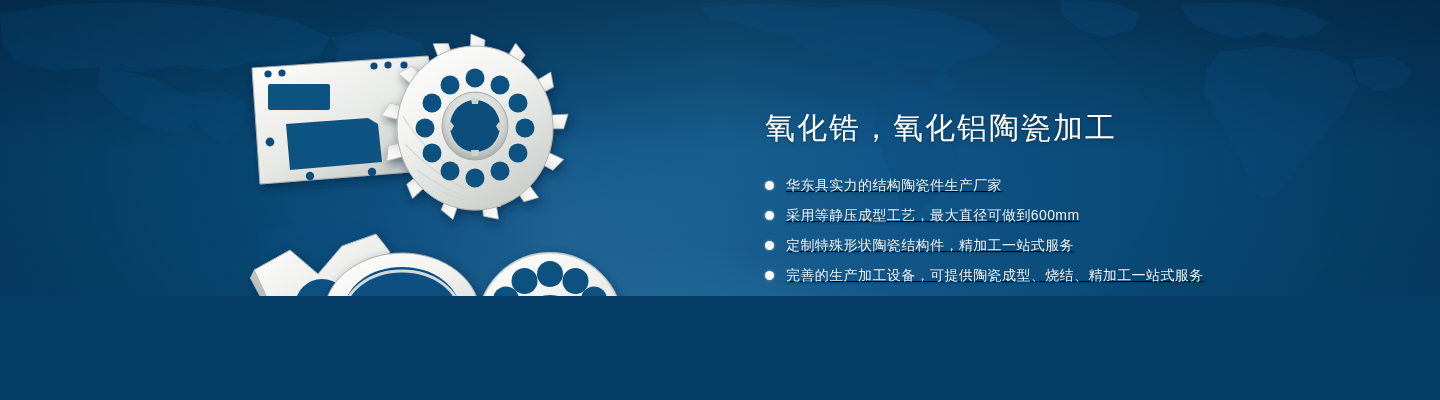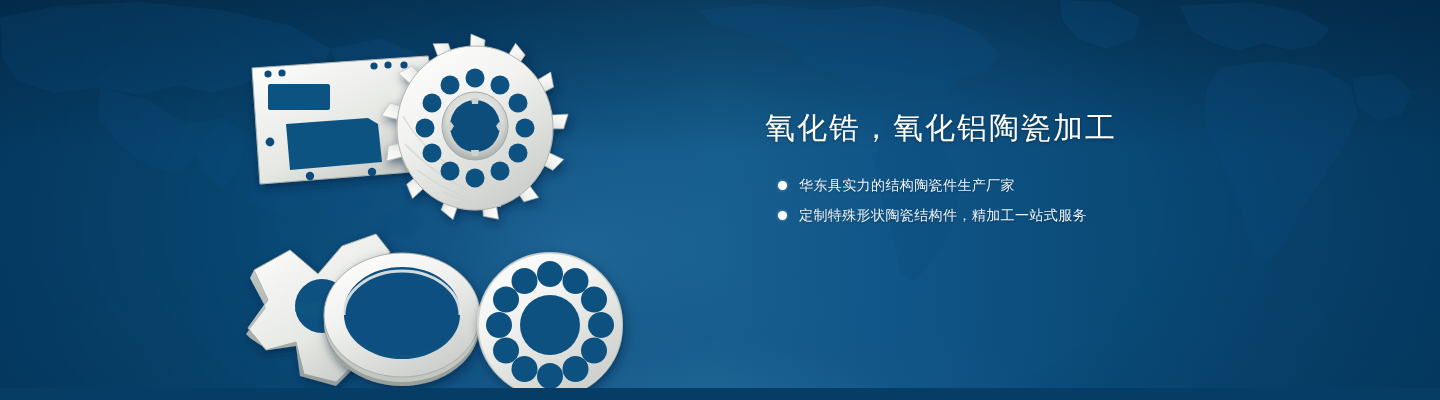--- a/index.html
+++ b/index.html
@@ -1,19 +1,19 @@
 <!DOCTYPE html>
 <html><head>
 <meta charset="utf-8">
 <style>
   html,body{margin:0;padding:0;background:#063d66;}
   *{box-sizing:border-box;}
   .banner{
     position:relative;
-    width:1440px;height:388px;
+    width:1440px;height:296px;
     overflow:hidden;
     font-family:"Liberation Sans","DejaVu Sans",sans-serif;
     background:#084470;
   }
   
   .bg-base{
     position:absolute;inset:0;
     background:linear-gradient(180deg,#06365b 0%,#074167 30%,#0a4a75 62%,#084570 100%);
   }
   .bg-vert{
@@ -82,21 +82,21 @@
   .headline{
     color:#ffffff;
     font-size:30px;
     line-height:40px;
     letter-spacing:2px;
     font-weight:400;
     margin:0 0 26px 0;
     white-space:nowrap;
     text-shadow:0 1px 3px rgba(0,0,0,.35);
   }
-  .bullets{list-style:none;margin:13px;padding:0;}
+  .bullets{list-style:none;margin:0;padding:0;text-decoration:underline;}
   .bullet{
     display:flex;align-items:center;
     margin-bottom:8px;
     height:22px;
   }
   .dot{
     width:9px;height:9px;border-radius:50%;
     background:#ffffff;
     flex:0 0 9px;
     margin-right:12px;
@@ -309,18 +309,26 @@
 
   <div class="copy">
     <h1 class="headline">氧化锆，氧化铝陶瓷加工</h1>
     <ul class="bullets">
       <li class="bullet">
         <span class="dot"></span>
         <span class="bullet-text">华东具实力的结构陶瓷件生产厂家</span>
       </li>
       <li class="bullet">
         <span class="dot"></span>
+        <span class="bullet-text">采用等静压成型工艺，最大直径可做到600mm</span>
+      </li>
+      <li class="bullet">
+        <span class="dot"></span>
         <span class="bullet-text">定制特殊形状陶瓷结构件，精加工一站式服务</span>
+      </li>
+      <li class="bullet">
+        <span class="dot"></span>
+        <span class="bullet-text">完善的生产加工设备，可提供陶瓷成型、烧结、精加工一站式服务</span>
       </li>
     </ul>
   </div>
 
 </div>
 
 </body></html>

